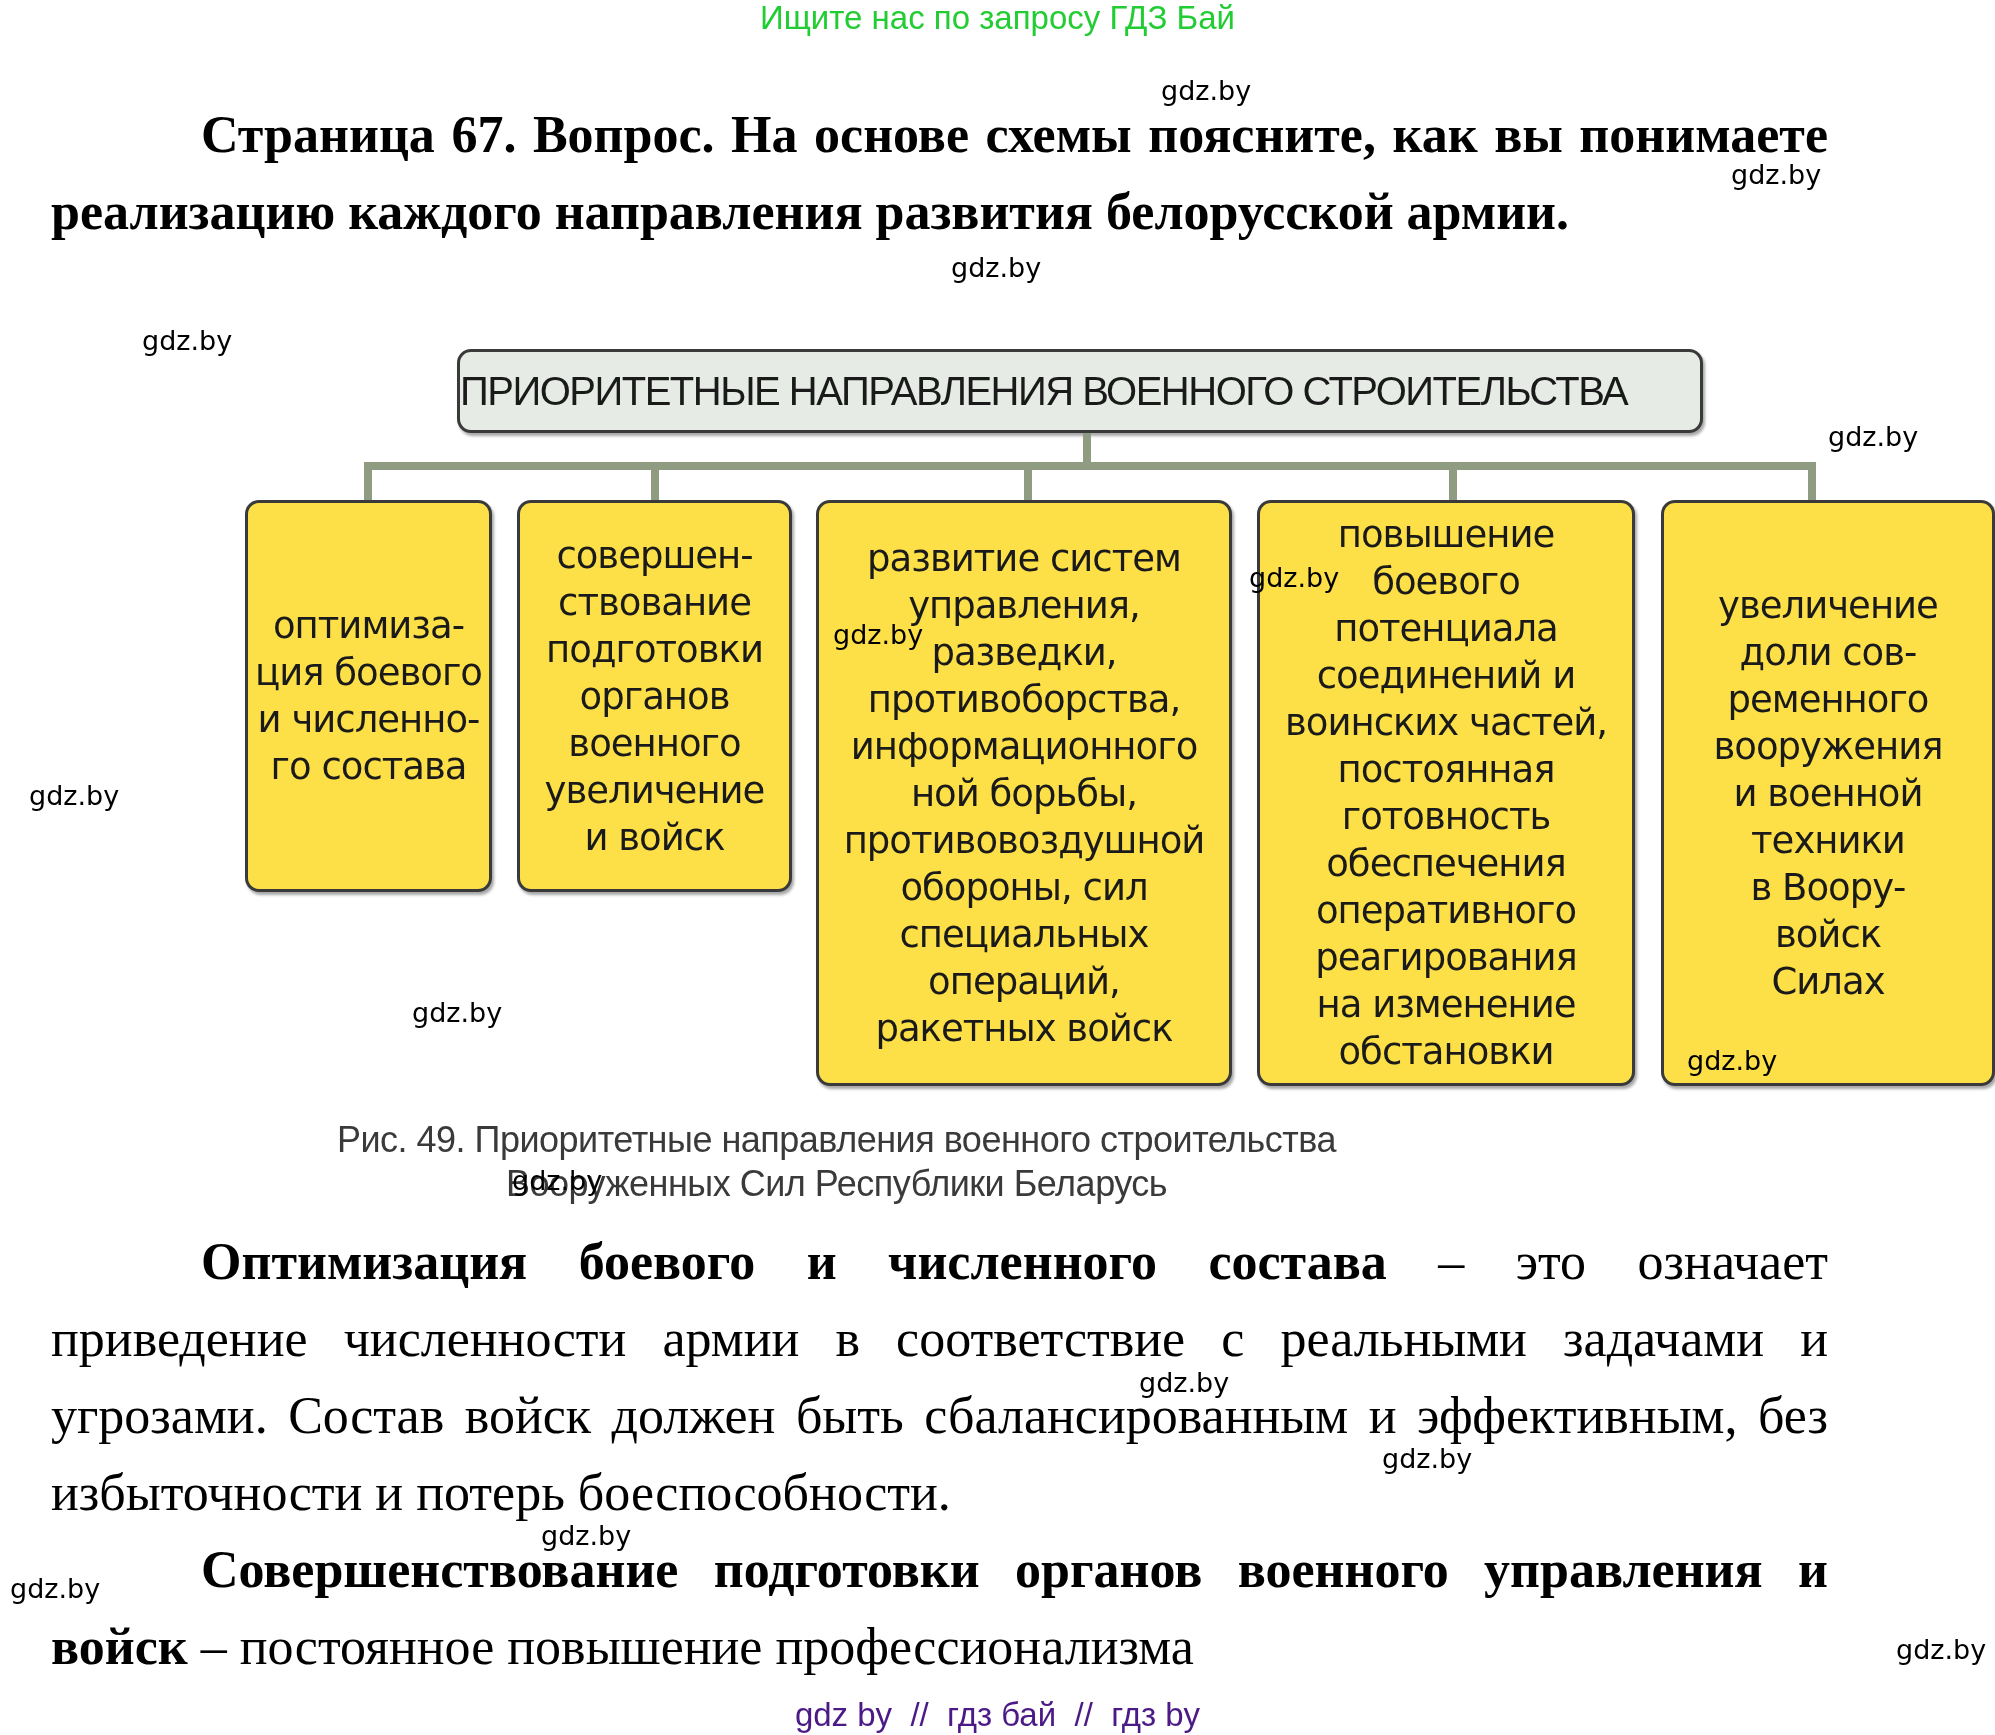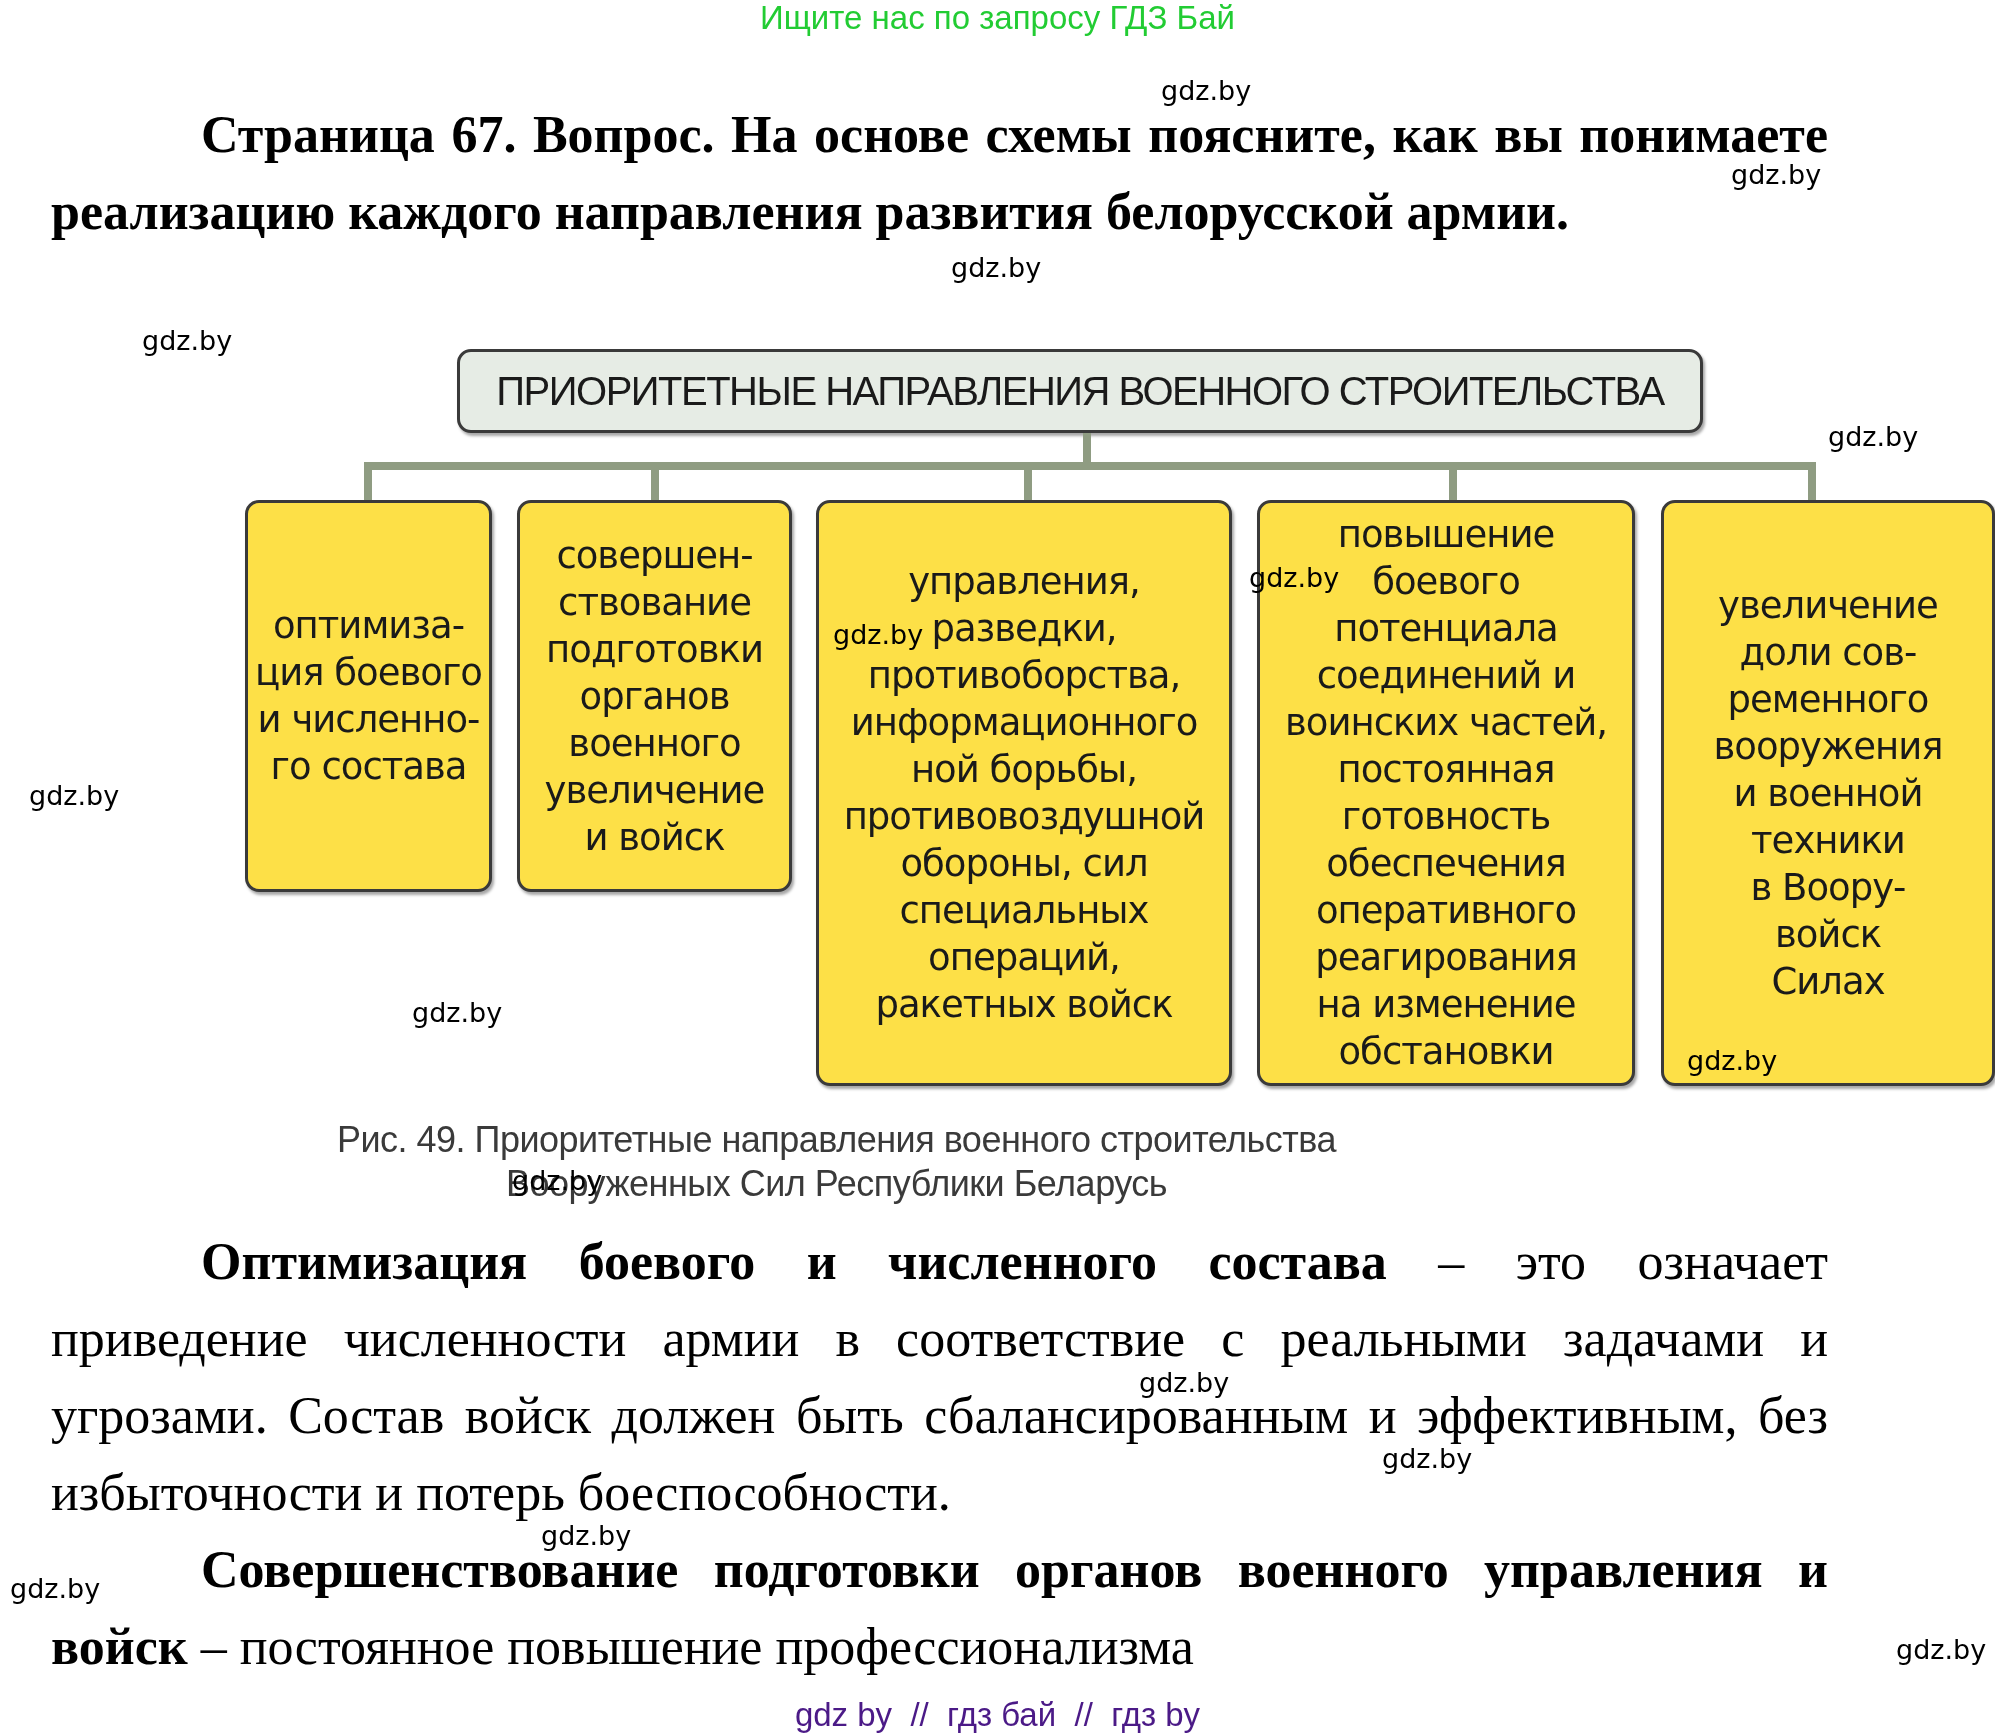--- a/index.html
+++ b/index.html
@@ -24,21 +24,21 @@
   .para1 { top: 1223px; }
   .para2 { top: 1531px; }
   .indent { display: inline-block; width: 150px; }
   .bold { font-weight: bold; }
 
   .chart-title-box {
     left: 457px; top: 349px; width: 1246px; height: 84px;
     background: #e6ece5; border: 3px solid #3a3a3a; border-radius: 14px;
     box-shadow: 2px 3px 3px rgba(0,0,0,0.35);
     box-sizing: border-box;
-    display: flex; align-items: center; justify-content: center;
+    display: flex; align-items: center; justify-content: flex-start;
     font-family: "Liberation Sans", sans-serif; font-size: 40px; color: #1a1a1a;
     letter-spacing: -1.5px;
   }
   .connector { background: #8f9c82; }
   .box {
     background: #fde047; border: 3px solid #3a3a3a; border-radius: 14px;
     box-shadow: 2px 3px 3px rgba(0,0,0,0.35);
     box-sizing: border-box;
     display: flex; flex-direction: column; align-items: center; justify-content: center;
     font-family: "DejaVu Sans", sans-serif; font-size: 37px; line-height: 47px;
@@ -85,20 +85,21 @@
   <span class="box-line">совершен-</span>
   <span class="box-line">ствование</span>
   <span class="box-line">подготовки</span>
   <span class="box-line">органов</span>
   <span class="box-line">военного</span>
   <span class="box-line">увеличение</span>
   <span class="box-line">и войск</span>
 </div>
 
 <div class="abs box" style="left:816px; top:500px; width:416px; height:586px;">
+  <span class="box-line">развитие систем</span>
   <span class="box-line">управления,</span>
   <span class="box-line">разведки,</span>
   <span class="box-line">противоборства,</span>
   <span class="box-line">информационного</span>
   <span class="box-line">ной борьбы,</span>
   <span class="box-line">противовоздушной</span>
   <span class="box-line">обороны, сил</span>
   <span class="box-line">специальных</span>
   <span class="box-line">операций,</span>
   <span class="box-line">ракетных войск</span>

